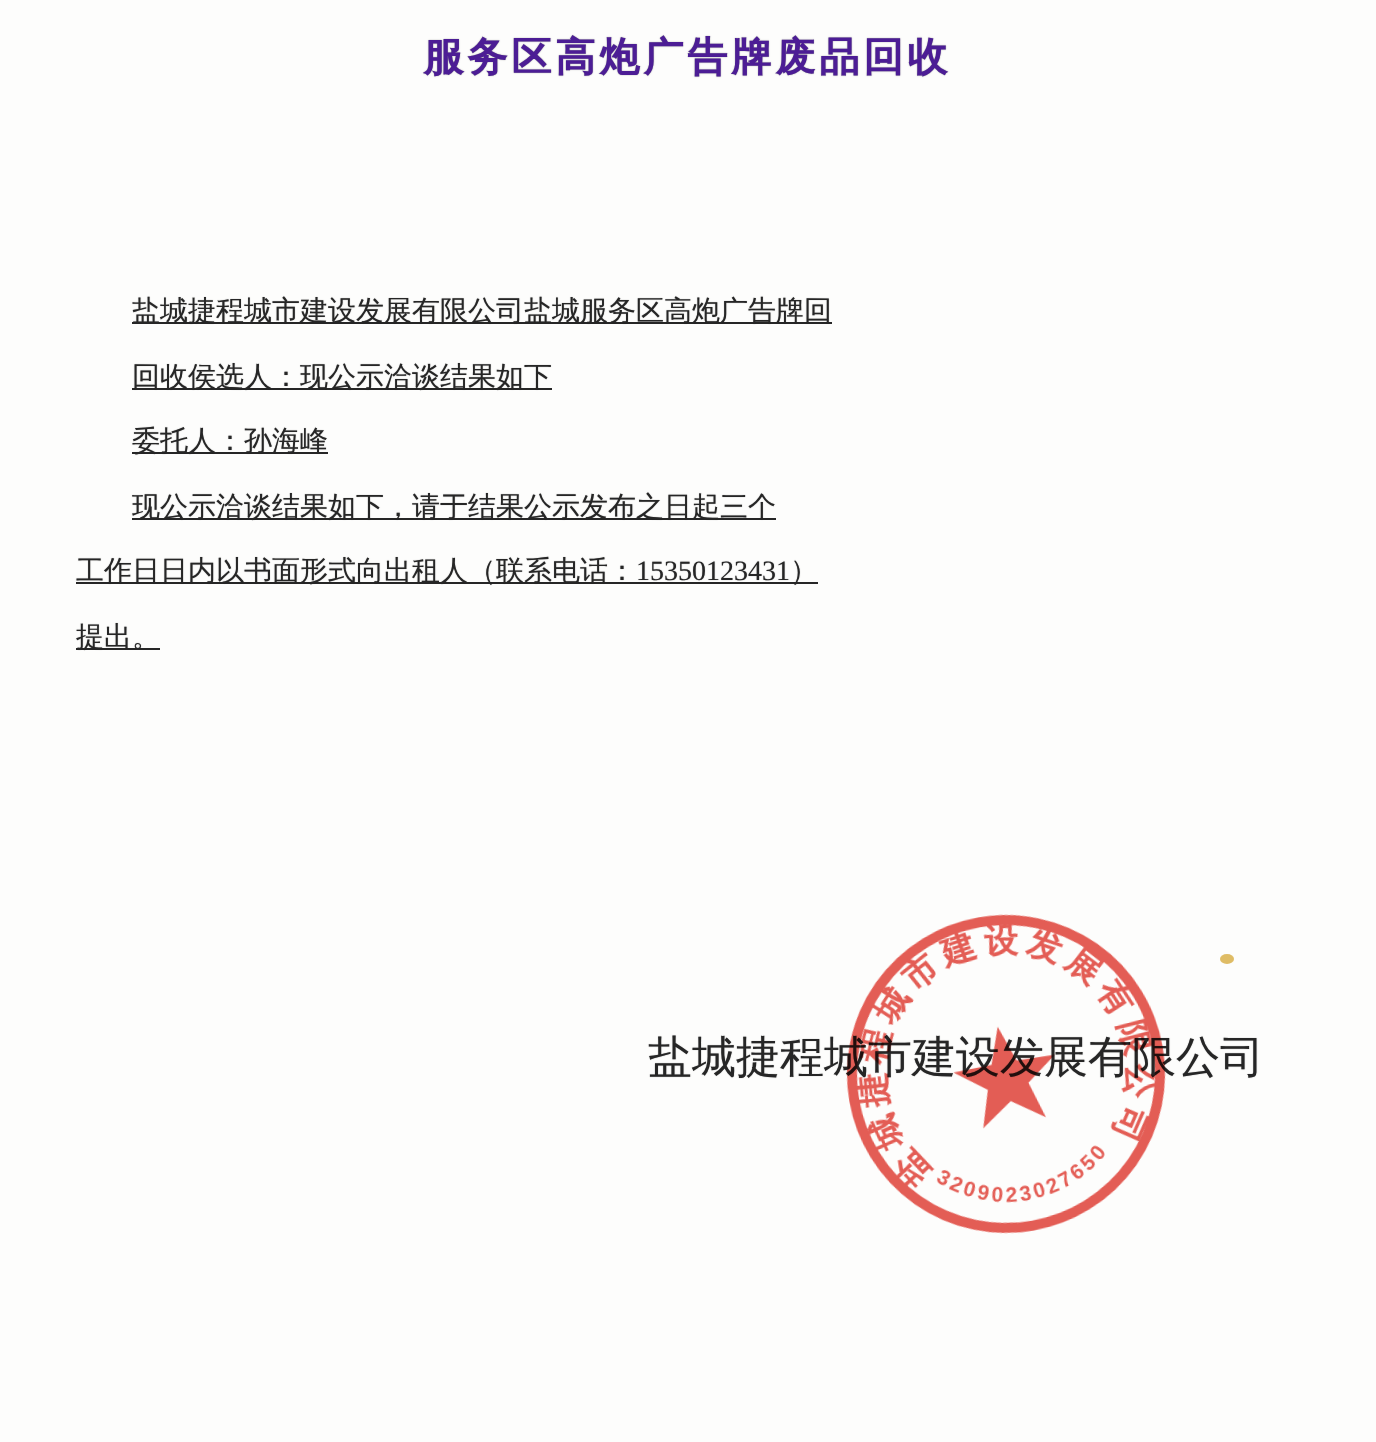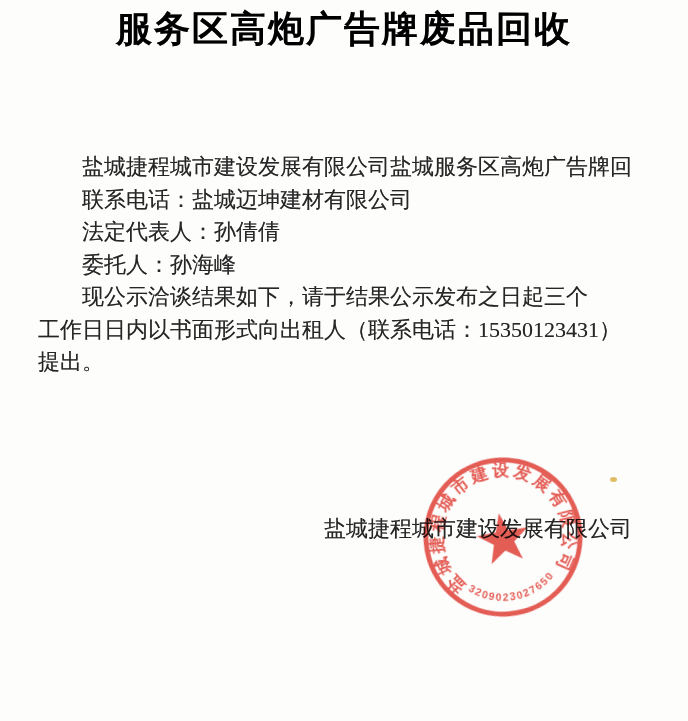--- a/index.html
+++ b/index.html
@@ -13,35 +13,36 @@
     position:relative;
     width:688px;height:721px;
     background:#fdfdfc;
     color:#242424;
   }
   .title{
     position:absolute;
     top:10px;left:0;right:0;
     margin:0;
     text-align:center;
-    font-size:36px;
+    font-size:20px;
     font-weight:700;
     line-height:38px;
     letter-spacing:2px;
-    color:#000000;
+    color:#4c1d95;
     text-shadow:0 0 0.6px rgba(30,30,30,.55);
   }
   .title .title-line{display:block;}
   .body{
     position:absolute;
-    top:151px;left:38px;right:34px;
-    font-size:22px;
+    top:141px;left:38px;right:34px;
+    font-size:14px;
     line-height:32.5px;
     color:#262626;
     text-shadow:0 0 0.5px rgba(40,40,40,.5);
+    text-decoration:underline;
   }
   .body p{margin:0;}
   .body p.indent{text-indent:2em;}
   .signature{
     position:absolute;
     top:511px;right:56px;
     text-align:right;
     font-size:22px;
     line-height:35.5px;
     color:#262626;
@@ -82,22 +83,21 @@
 <body>
 
 <div class="page">
 
   <h1 class="title">
     <span class="title-line">服务区高炮广告牌废品回收</span>
   </h1>
 
   <div class="body">
     <p class="indent">盐城捷程城市建设发展有限公司盐城服务区高炮广告牌回</p>
-    <p class="indent">联系电话：盐城迈坤建材有限公司</p>
-    <p class="indent">法定代表人：孙倩倩</p>
+    <p class="indent">回收侯选人：现公示洽谈结果如下</p>
     <p class="indent">委托人：孙海峰</p>
     <p class="indent">现公示洽谈结果如下，请于结果公示发布之日起三个</p>
     <p>工作日日内以书面形式向出租人（联系电话：15350123431）</p>
     <p>提出。</p>
   </div>
 
   <div class="signature">
     <p>盐城捷程城市建设发展有限公司</p>
   </div>
 

